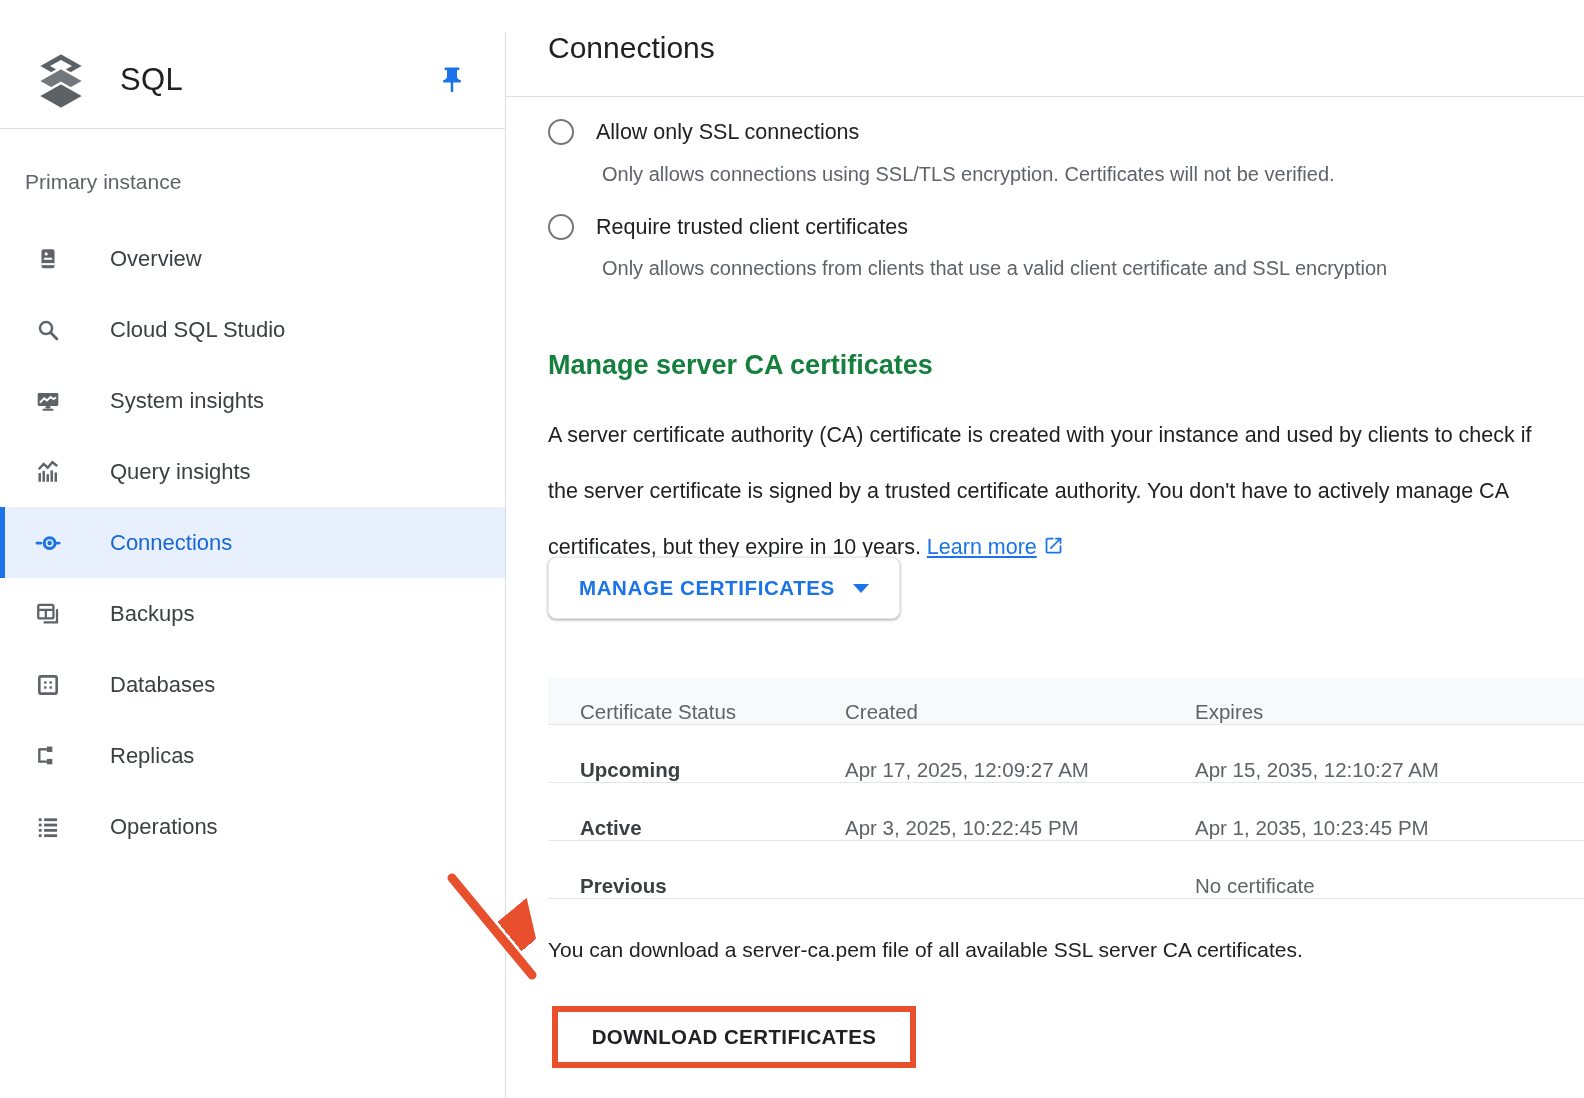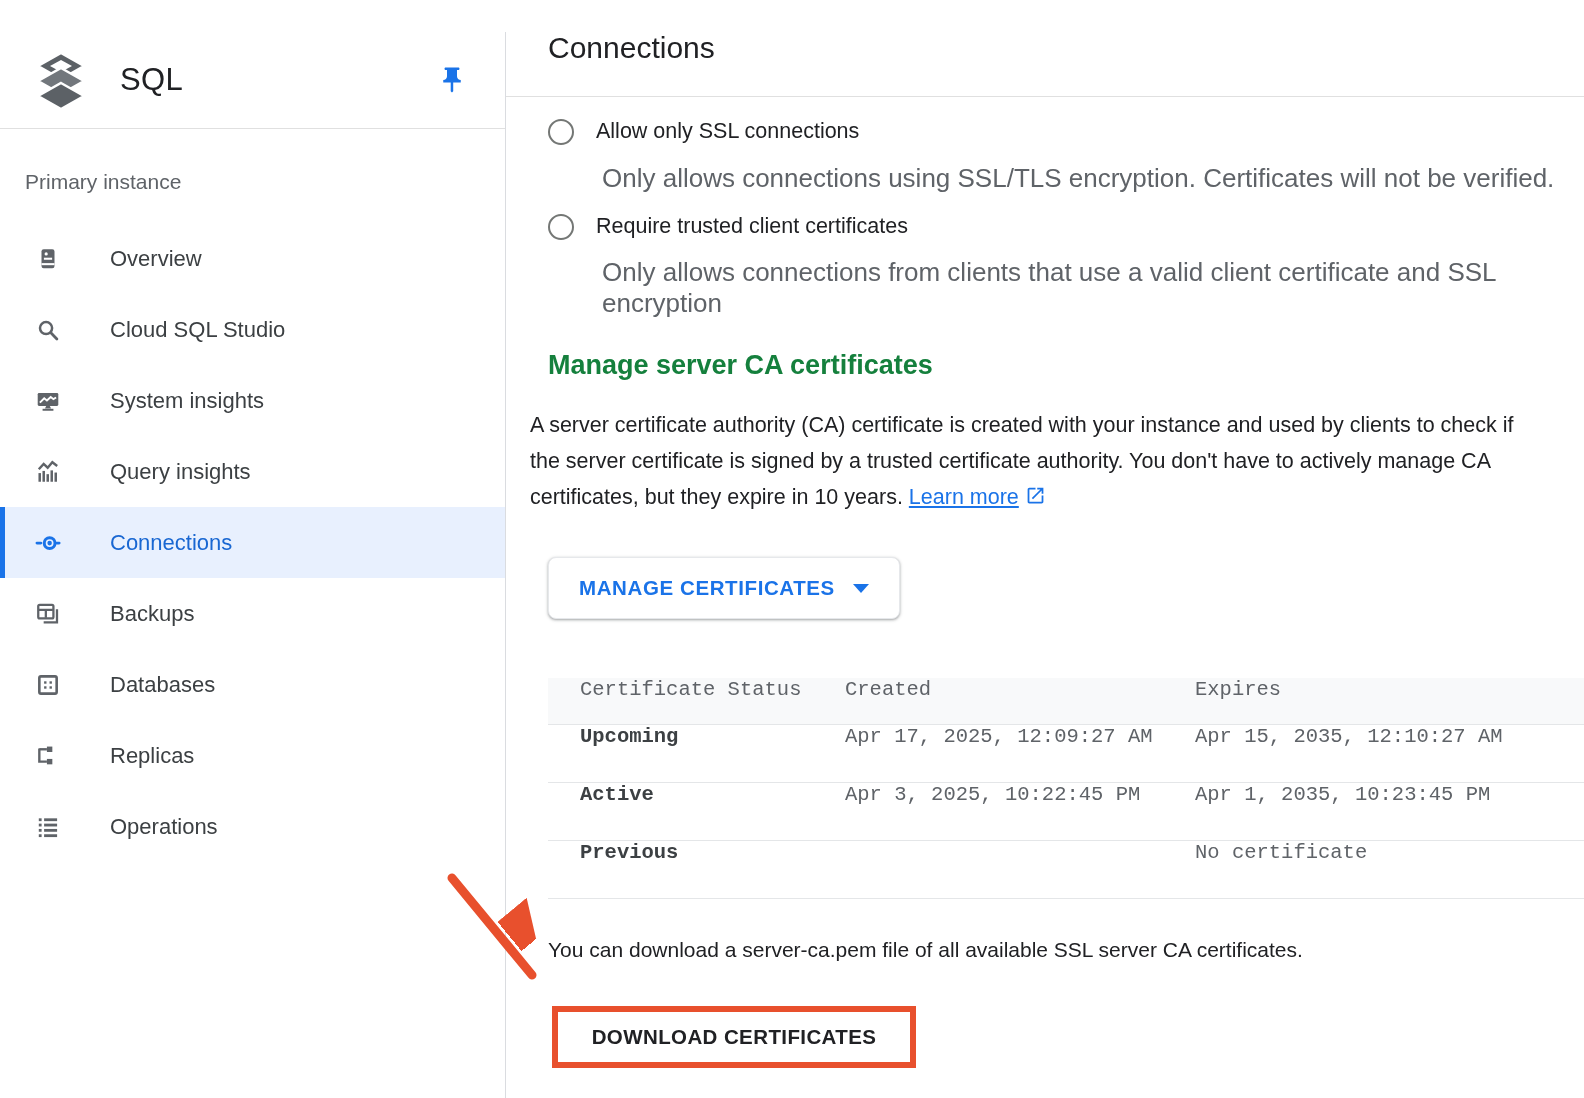--- a/index.html
+++ b/index.html
@@ -23,40 +23,40 @@
   .nav-icon svg { display:block; }
   .nav-label { margin-left:49px; font-size:22px; color:#3c4043; }
   .nav-item.selected { background:#e8f0fe; box-shadow:inset 5px 0 0 0 #1a73e8; }
   .nav-item.selected .nav-label { color:#1967d2; }
 
   
   .main { position:absolute; left:506px; top:0; width:1078px; height:1098px; background:#ffffff; }
   .main-header { height:97px; border-bottom:1px solid #e0e0e0; }
   .page-title { padding-left:42px; line-height:95px; font-size:30px; font-weight:400; color:#202124; }
 
-  .radio-row { position:absolute; left:42px; display:flex; align-items:flex-start; gap:22px; }
+  .radio-row { position:absolute; left:42px; display:flex; align-items:center; gap:22px; }
   .radio-circle { width:26px; height:26px; border:2.5px solid #747775; border-radius:50%; background:#fff; cursor:pointer; flex:0 0 26px; }
   .radio-label { font-size:21.5px; color:#202124; }
-  .radio-desc { position:absolute; left:96px; font-size:26px; color:#5f6368; }
+  .radio-desc { position:absolute; left:96px; font-size:20px; color:#5f6368; }
 
   .section-heading { position:absolute; left:42px; top:350px; font-size:27px; font-weight:700; color:#15803d; }
 
-  .para { position:absolute; left:24px; top:407px; width:998px; font-size:21.5px; line-height:36px; color:#202124; }
+  .para { position:absolute; left:42px; top:407px; width:998px; font-size:21.5px; line-height:56px; color:#202124; }
   .learn-more { color:#1a73e8; text-decoration:underline; cursor:pointer; white-space:nowrap; }
   .ext-icon { display:inline-block; vertical-align:-2px; margin-left:6px; }
 
   .manage-btn { position:absolute; left:42px; top:557px; height:62px; display:inline-flex; align-items:center; gap:18px;
     padding:0 30px; background:#ffffff; border:1px solid #e6e8eb; border-radius:8px;
     box-shadow:0 1px 2px rgba(60,64,67,.3), 0 1px 3px 1px rgba(60,64,67,.15);
     font-size:20.5px; font-weight:700; letter-spacing:0.6px; color:#1a73e8; cursor:pointer; }
   .caret-down { width:0; height:0; border-left:8px solid transparent; border-right:8px solid transparent; border-top:9px solid #1a73e8; }
 
   
   .cert-table { position:absolute; left:42px; top:678px; width:1036px; }
-  .trow { display:flex; align-items:flex-start;font-family:Liberation Mono, monospace; }
+  .trow { display:flex; align-items:flex-end; }
   .thead { height:47px; background:#f8f9fa; border-bottom:1px solid #e4e6e8; }
   .tbody-row { height:58px; border-bottom:1px solid #e4e6e8; }
   .c1 { width:297px; padding-left:32px; }
   .c2 { width:350px; }
   .c3 { flex:1; }
   .th { font-size:20.5px; color:#5f6368; }
   .cell-status { font-size:20.5px; font-weight:700; color:#3c4043; }
   .cell-date { font-size:20.5px; color:#5f6368; }
 
   .download-note { position:absolute; left:42px; top:938px; font-size:21px; color:#202124; }

